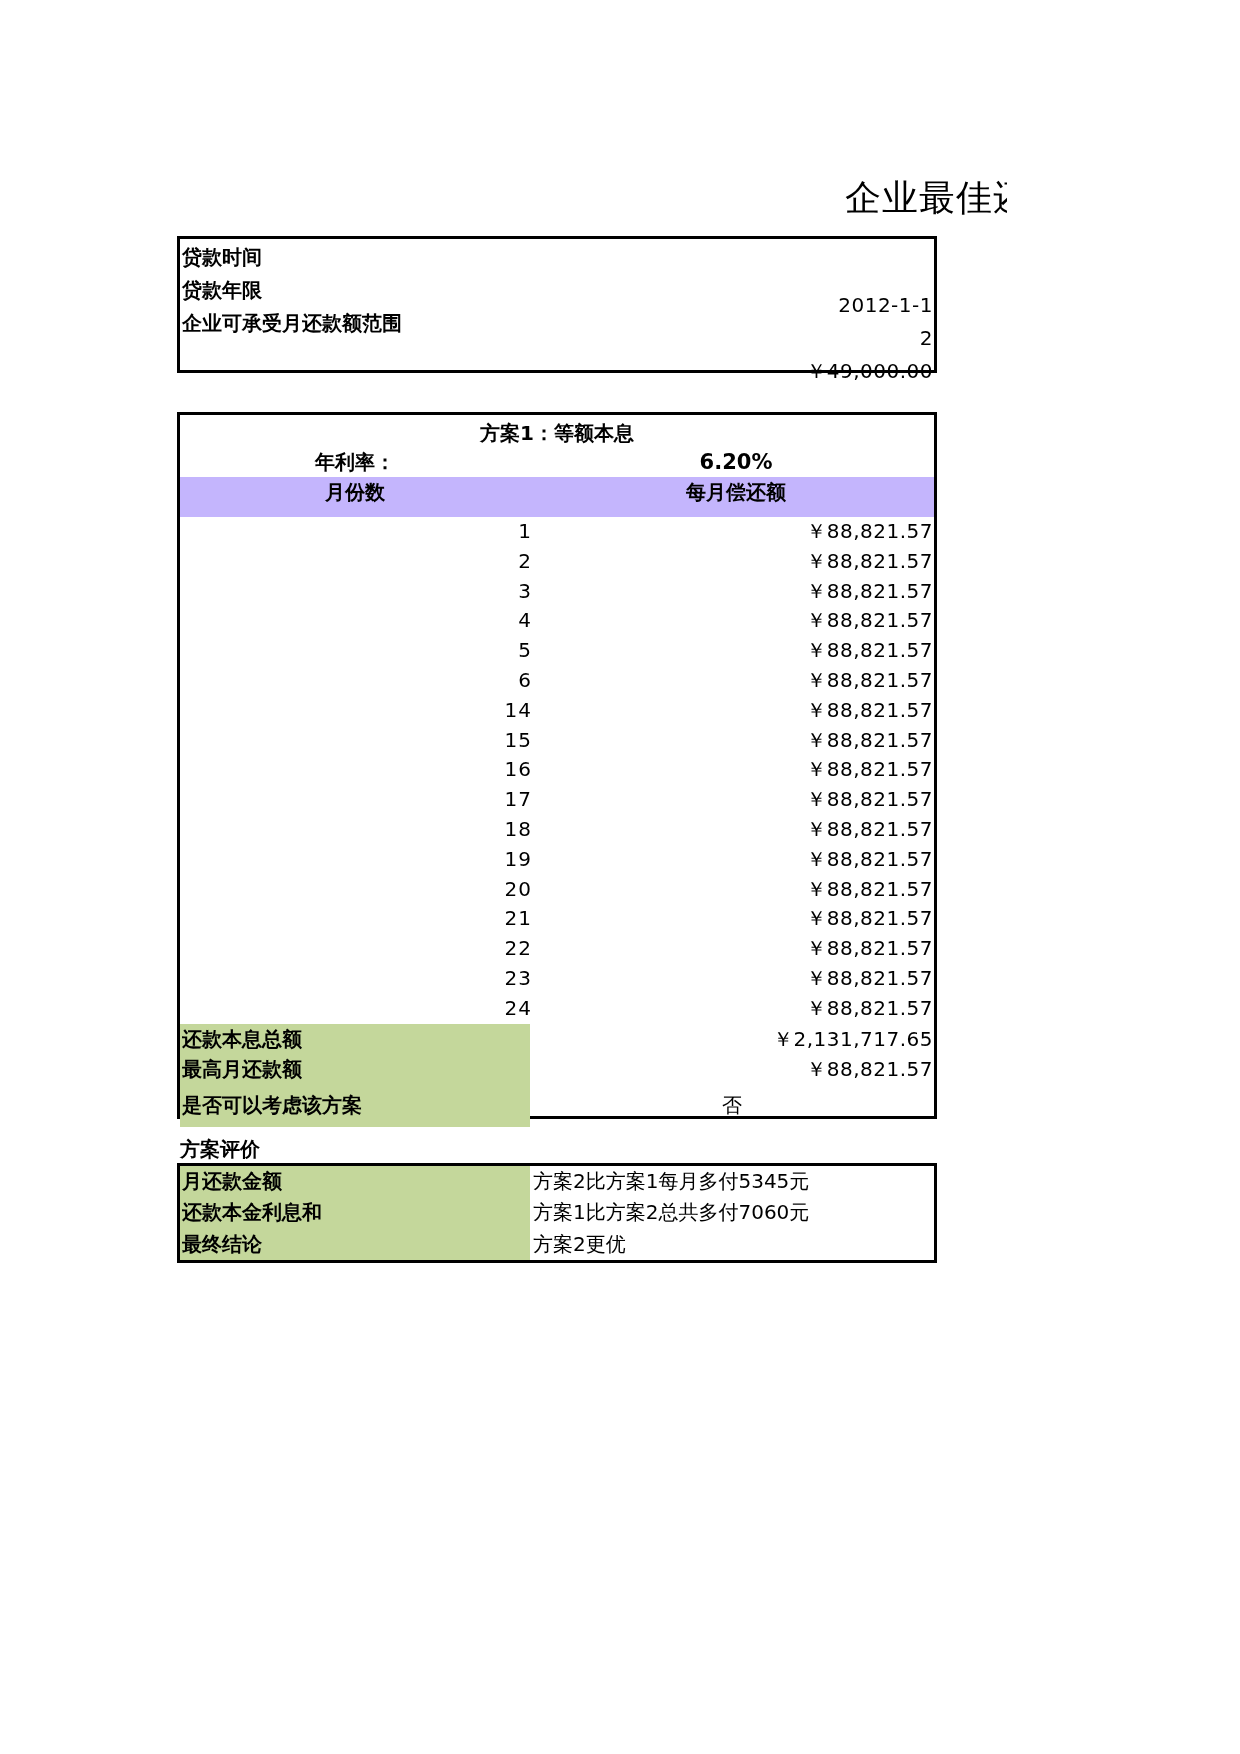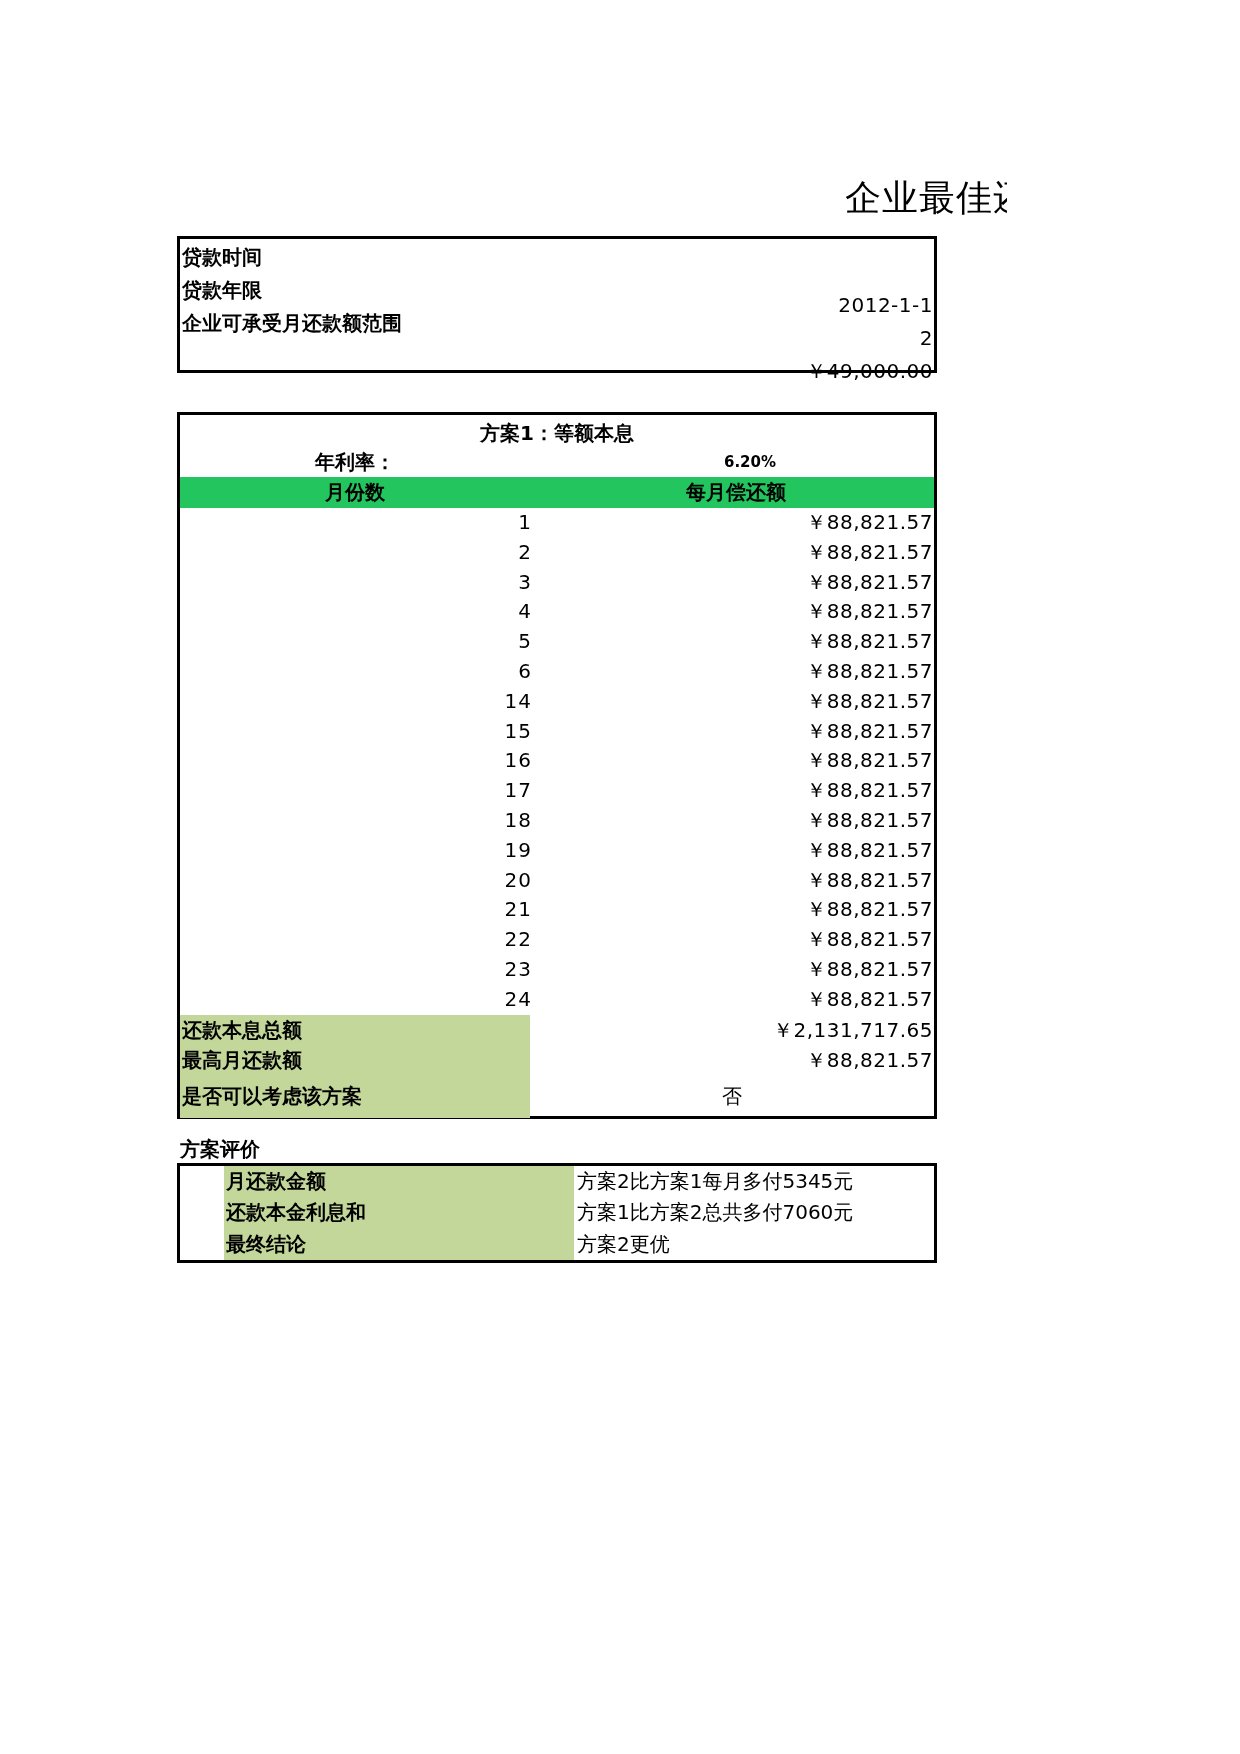--- a/index.html
+++ b/index.html
@@ -9,36 +9,36 @@
   .title { font-size:36px; line-height:44px; letter-spacing:1px; }
   .box { position:absolute; left:177px; width:760px; border:3px solid #000; box-sizing:border-box; }
   .row { position:relative; height:33px; font-size:20px; line-height:33px; }
   .lbl { position:absolute; left:2px; top:0; font-weight:bold; white-space:nowrap; }
   .val { position:absolute; right:1px; top:0; white-space:nowrap; letter-spacing:0.5px;margin-top:48px; }
   #info { top:236px; height:137px; padding-top:2px; }
   #plan { top:412px; height:707px; }
   .plan-title { height:32px; line-height:36px; text-align:center; font-weight:bold; font-size:20px; }
   .rate-row { position:relative; height:30px; font-size:20px; font-weight:bold; }
   .rate-lbl { position:absolute; left:0; width:350px; text-align:center; line-height:30px; }
-  .rate-val { position:absolute; left:368px; width:404px; text-align:center; line-height:30px; font-size:15px; }
-  .hdr { position:relative; height:31px; background:#22c55e; font-weight:bold; font-size:20px; }
+  .rate-val { position:absolute; left:354px; width:404px; text-align:center; line-height:30px; font-size:21px; }
+  .hdr { position:relative; height:40px; background:#c4b5fd; font-weight:bold; font-size:20px; }
   .hdr .c1 { position:absolute; left:0; width:350px; text-align:center; line-height:31px; }
   .hdr .c2 { position:absolute; left:354px; width:404px; text-align:center; line-height:31px; }
   .mrow { position:relative; height:29.8px; font-size:20px; }
   .mrow .m { position:absolute; left:0; width:352px; text-align:right; line-height:29.8px; letter-spacing:1px; }
   .mrow .a { position:absolute; right:1px; line-height:29.8px; letter-spacing:0.5px; }
   .srow { position:relative; height:30px; font-size:20px; }
   .srow .g { position:absolute; left:0; width:350px; height:100%; background:#c4d79b; }
   .srow .l { position:absolute; left:2px; font-weight:bold; line-height:30px; white-space:nowrap; }
   .srow .v { position:absolute; right:1px; line-height:30px; letter-spacing:0.5px; }
   .srow.tall { height:43px; }
   .srow.tall .l, .srow.tall .c { line-height:43px; }
   .srow .c { position:absolute; left:350px; width:404px; text-align:center; }
   .eval-label { position:absolute; left:180px; top:1137px; font-size:20px; font-weight:bold; line-height:28px;font-family:Liberation Mono, monospace; }
-  #eval { top:1163px; height:100px;padding-left:44px; }
+  #eval { top:1163px; height:100px; }
   .erow { position:relative; height:31.3px; font-size:20px; }
   .erow .g { position:absolute; left:0; width:350px; height:100%; background:#c4d79b; }
   .erow .l { position:absolute; left:2px; font-weight:bold; line-height:31px; white-space:nowrap; }
   .erow .t { position:absolute; left:353px; line-height:31px; white-space:nowrap; }
 </style>
 </head>
 <body>
 
 <div class="title-wrap">
   <div class="title">企业最佳还</div>

